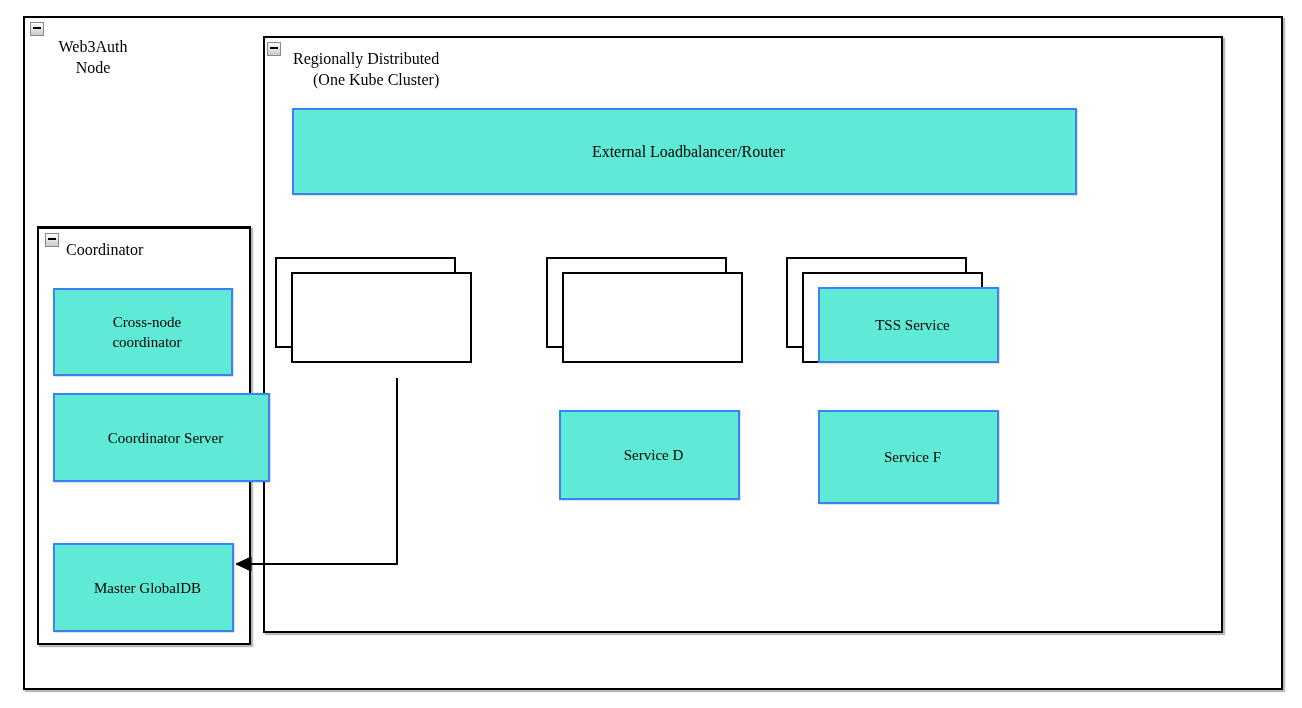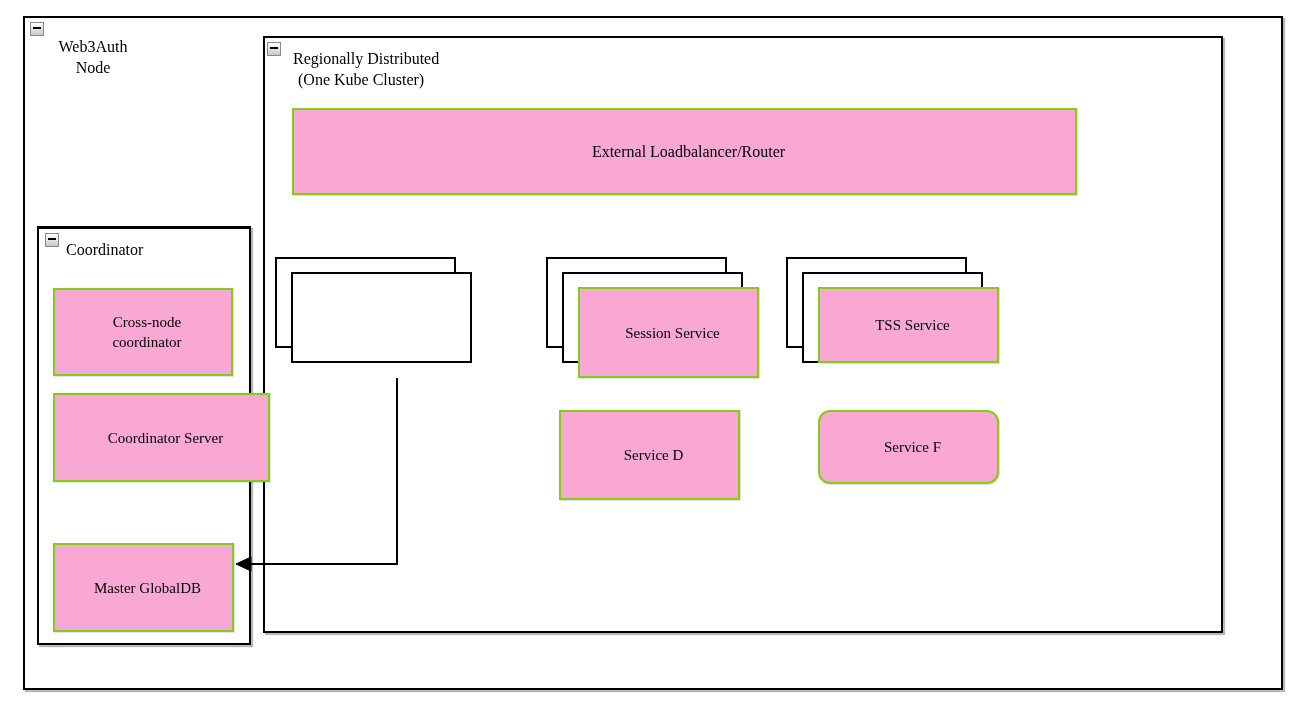--- a/index.html
+++ b/index.html
@@ -15,22 +15,22 @@
   .container {
     position: absolute;
     box-sizing: border-box;
     background: #ffffff;
     border: 2px solid #000000;
     box-shadow: 2px 2px 1px rgba(0,0,0,0.28);
   }
   .box {
     position: absolute;
     box-sizing: border-box;
-    background: #f9a8d4;
-    border: 2px solid #84cc16;
+    background: #5eead4;
+    border: 2px solid #3b82f6;
     display: flex;
     flex-direction: column;
     align-items: center;
     justify-content: center;
     text-align: center;
     font-size: 15px;
     line-height: 20px;
     box-shadow: 1px 1px 0 rgba(0,0,0,0.12);
     padding-left: 8px;
   }
@@ -65,21 +65,21 @@
   }
   .title {
     position: absolute;
     font-size: 16px;
     line-height: 21px;
     white-space: nowrap;
   }
   .title span { display: block; }
   .title span:empty { display: none; }
   .title.centered { text-align: center; white-space: normal; }
-  .indent2 .line2 { padding-left: 5px; }
+  .indent2 .line2 { padding-left: 5px; text-align: right; }
   svg.overlay {
     position: absolute;
     left: 0; top: 0;
     pointer-events: none;
   }
 
   
   #outer-rect        { left: 23px;  top: 16px;  width: 1260px; height: 674px; }
   #outer-icon        { left: 30px;  top: 22px; }
   #outer-title       { left: 43px;  top: 36px;  width: 100px; }
@@ -94,21 +94,21 @@
   #kgs-mid           { left: 291px; top: 272px; }
   #kgs-front         { left: 307px; top: 287px; width: 181px;  height: 91px; }
   #sess-back         { left: 546px; top: 257px; }
   #sess-mid          { left: 562px; top: 272px; }
   #sess-front        { left: 578px; top: 287px; width: 181px;  height: 91px; }
   #tss-back          { left: 786px; top: 257px; }
   #tss-mid           { left: 802px; top: 272px; }
   #tss-front         { left: 818px; top: 287px; width: 181px;  height: 76px; }
 
   #service-d         { left: 559px; top: 410px; width: 181px;  height: 90px; }
-  #service-f         { left: 818px; top: 410px; width: 181px;  height: 74px; border-radius: 12px; }
+  #service-f         { left: 818px; top: 410px; width: 181px;  height: 94px; }
 
   #coord-rect        { left: 37px;  top: 226px; width: 214px;  height: 419px; border-top-width: 3px; }
   #coord-icon        { left: 45px;  top: 233px; }
   #coord-title       { left: 66px;  top: 239px; }
   #coord-box-0       { left: 53px;  top: 288px; width: 180px;  height: 88px; }
   #coord-box-1       { left: 53px;  top: 393px; width: 217px;  height: 89px; }
   #coord-box-2       { left: 53px;  top: 543px; width: 181px;  height: 89px; }
 </style>
 </head>
 <body>
@@ -131,24 +131,20 @@
 
   <div class="box" id="lb-box">
     <span>External Loadbalancer/Router</span>
   </div>
 
   <div class="stack-back" id="kgs-back"></div>
   <div class="stack-mid" id="kgs-mid"></div>
 
   <div class="stack-back" id="sess-back"></div>
   <div class="stack-mid" id="sess-mid"></div>
-  <div class="box" id="sess-front">
-    <span>Session Service</span>
-
-  </div>
 
   <div class="stack-back" id="tss-back"></div>
   <div class="stack-mid" id="tss-mid"></div>
   <div class="box" id="tss-front">
     <span>TSS Service</span>
 
   </div>
 
   <div class="box" id="service-d">
     <span>Service D</span>

